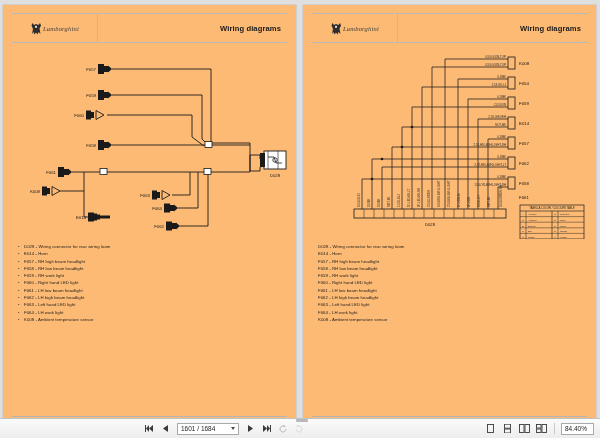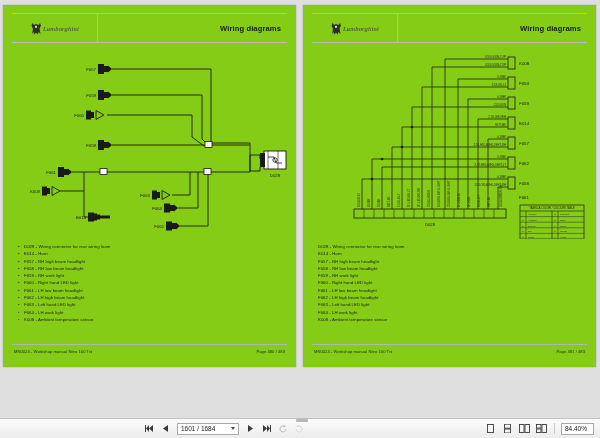--- a/index.html
+++ b/index.html
@@ -13,22 +13,22 @@
   #viewer {
     position: absolute; left: 0; top: 0;
     width: 600px; height: 418px;
     background: #dfdfdf;
     overflow: hidden;
   }
   .page {
     position: absolute;
     top: 5px;
     width: 293px;
-    height: 362px;
-    background: #84cc16;
+    height: 434px;
+    background: #fdba74;
     box-shadow: 0 0 1px rgba(0,0,0,0.45);
     overflow: hidden;
   }
   #page-left  { left: 3px; }
   #page-right { left: 303px; }
 
   .page-inner {
     position: absolute;
     left: 9px; top: 8px;
     right: 9px; bottom: 8px;

